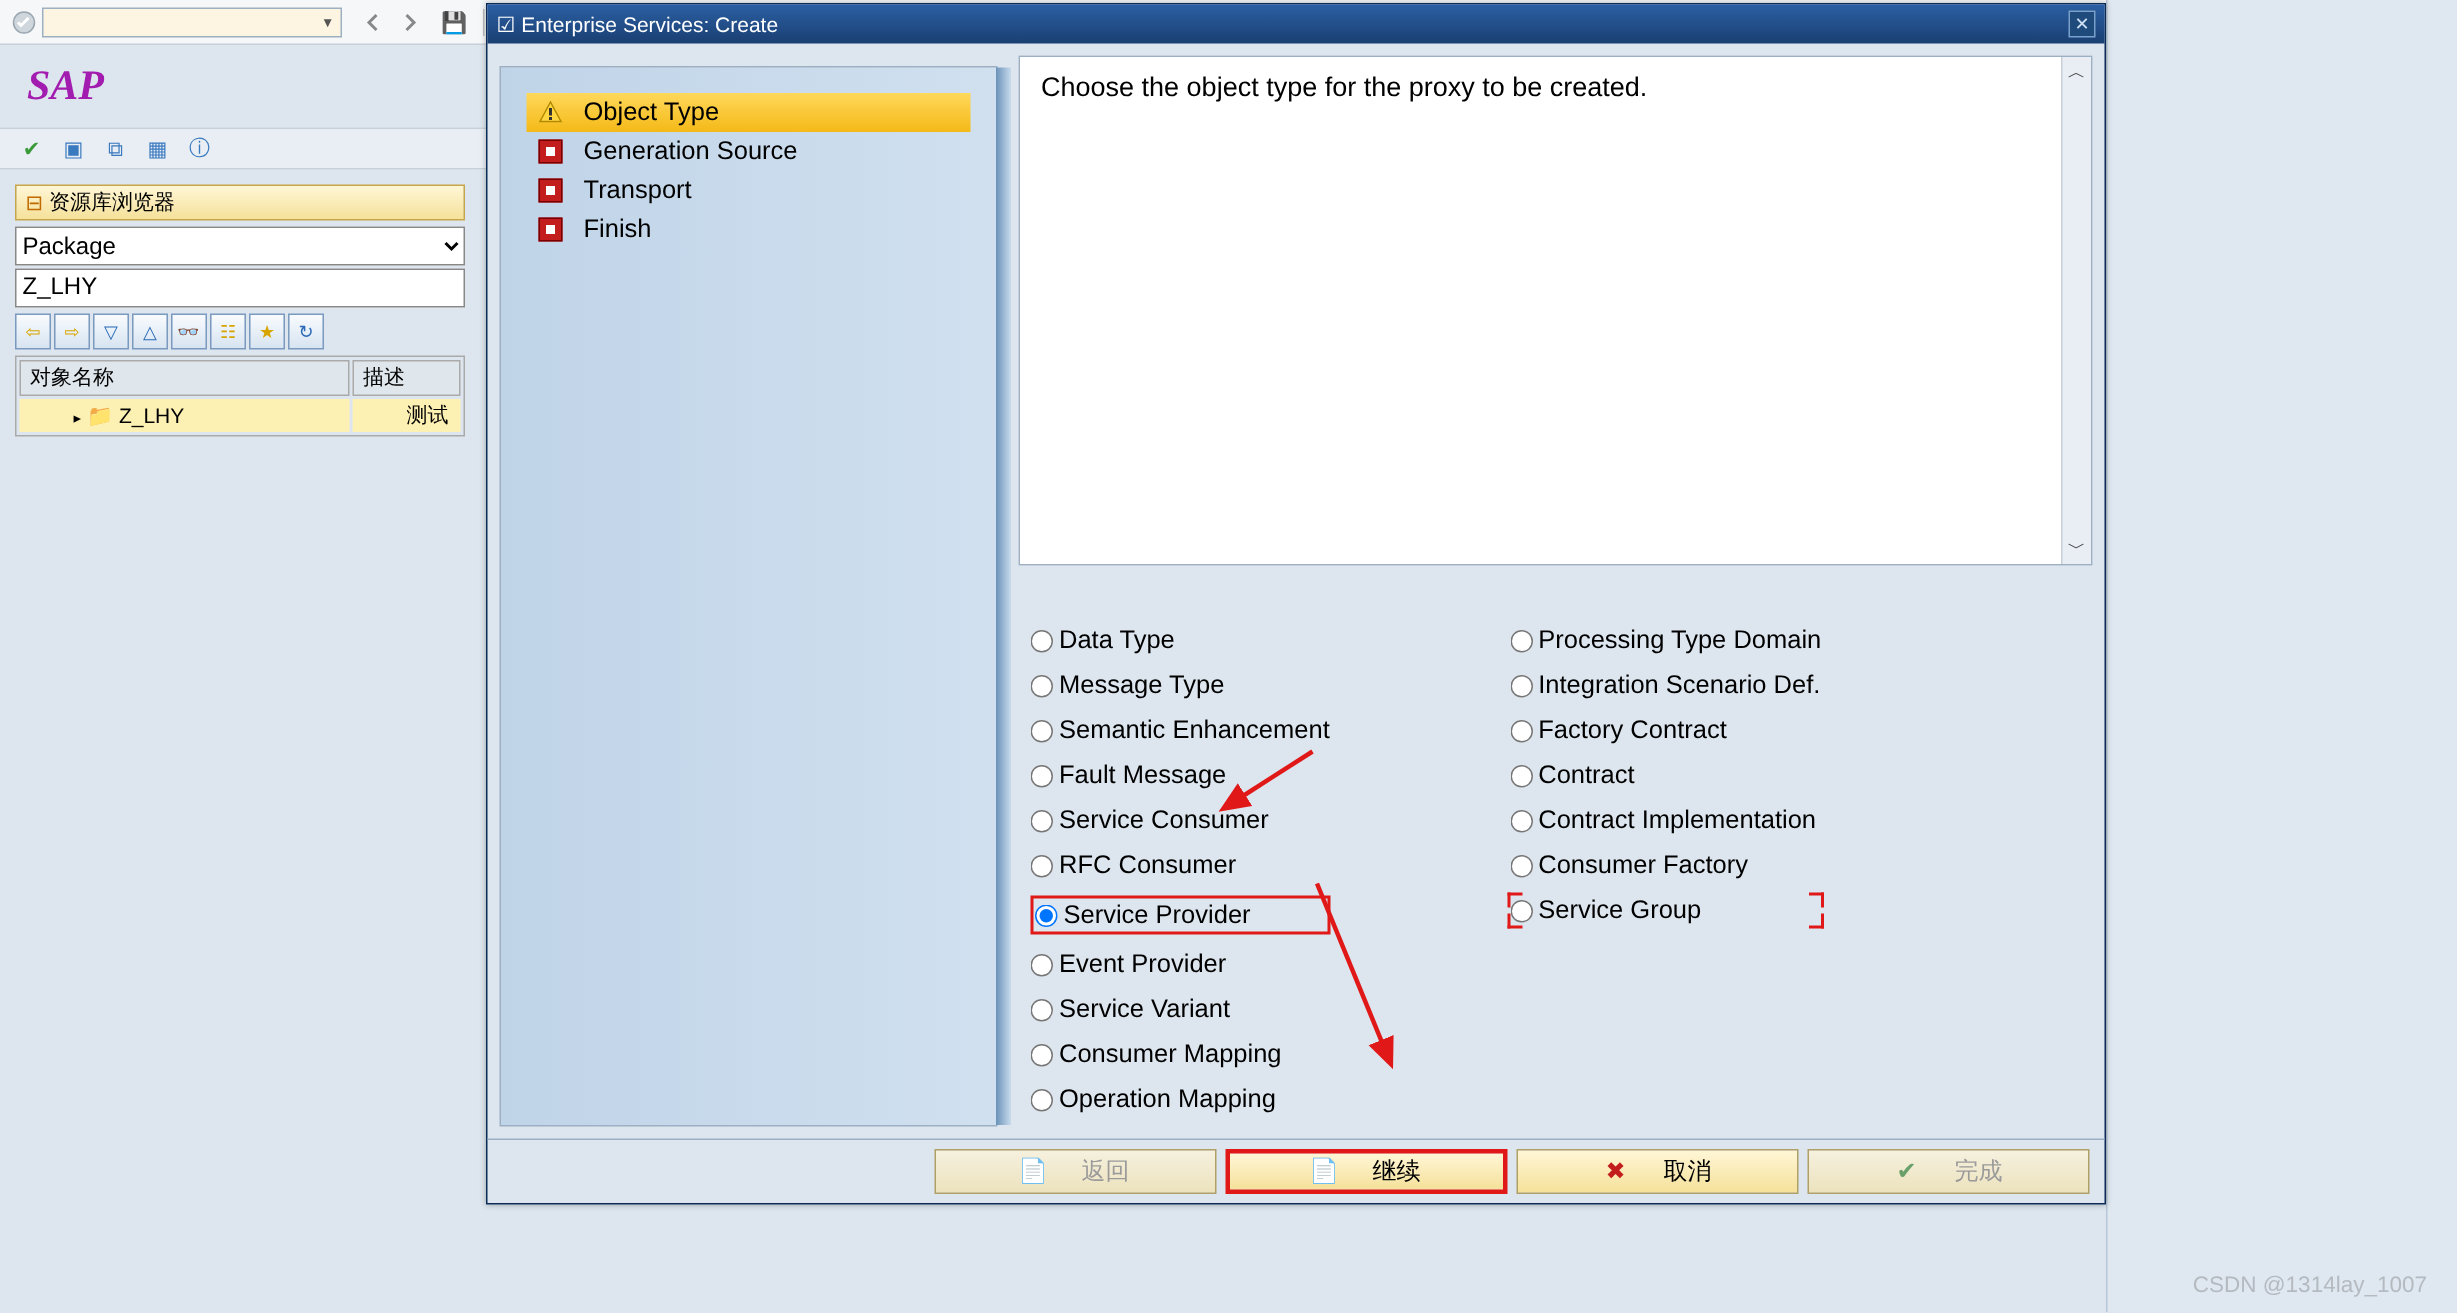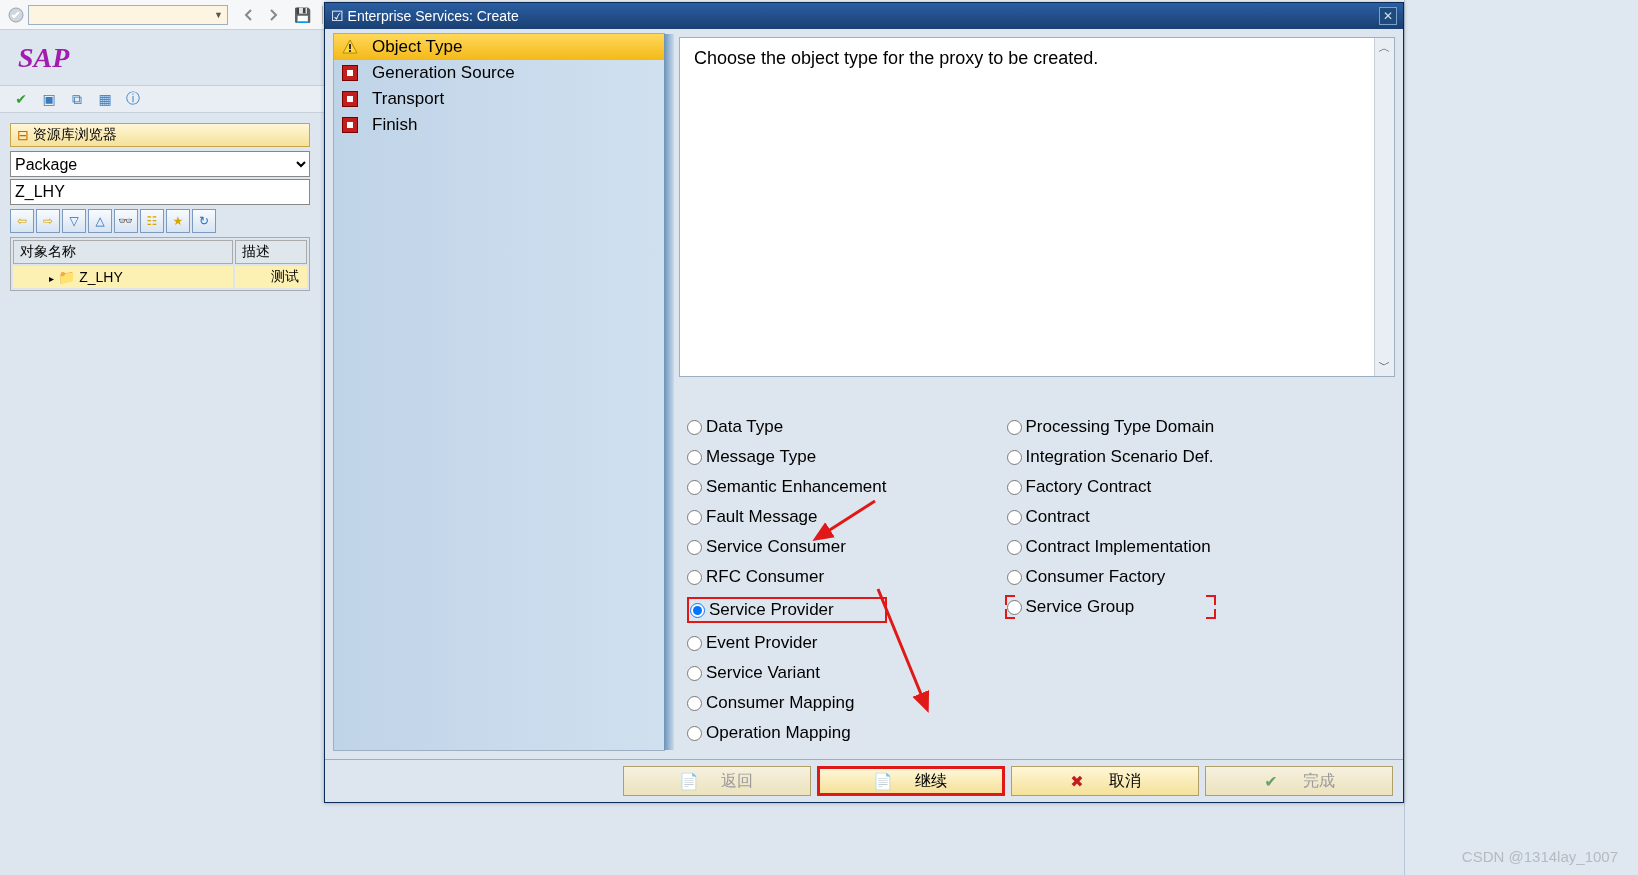--- a/index.html
+++ b/index.html
@@ -32,21 +32,21 @@
 .repo-table th { background: #dfe6ec; border: 1px solid #aaa; text-align: left; padding: 2px 6px; font-weight: normal; }
 .repo-table td { padding: 2px 6px; }
 .repo-table tr.selected td { background: #fdf0b3; padding-left: 36px; }
 
 
 .modal { position: absolute; left: 324px; top: 2px; width: 1080px; background: #dde6ee; border: 1px solid #0a2a58; box-shadow: 0 0 4px rgba(0,0,0,0.3); }
 .modal-title { height: 26px; background: linear-gradient(#2b5fa3, #1a3f72); color: #fff; display: flex; align-items: center; padding: 0 6px; font-size: 14px; }
 .modal-title .close { margin-left: auto; width: 18px; height: 18px; border: 1px solid #7aa0cc; background: #1e4a7c; display: flex; align-items: center; justify-content: center; color: #cde0f4; font-size: 12px; cursor: pointer; }
 .modal-body { display: flex; }
 
-.wizard-nav { width: 332px; min-height: 680px; border: 1px solid #9db0c3; margin: 4px 0 8px 8px; background: linear-gradient(to right, #c0d4e8, #d0e0ef); padding: 0; position: relative; }
+.wizard-nav { width: 332px; min-height: 680px; border: 1px solid #9db0c3; margin: 15px 0 8px 8px; background: linear-gradient(to right, #c0d4e8, #d0e0ef); padding: 17px; position: relative; }
 .wizard-step { display: flex; align-items: center; gap: 14px; padding: 3px 8px; font-size: 17px; }
 .wizard-step.active { background: linear-gradient(#ffd85a, #f4b918); }
 .step-icon { width: 16px; height: 16px; display: inline-flex; align-items: center; justify-content: center; }
 .step-icon.warn svg { display: block; }
 .step-icon.stop { background: #c21e1e; border: 1px solid #7a0000; }
 .step-icon.stop::after { content: ""; width: 6px; height: 6px; background: #fff; }
 
 .wizard-divider { position: absolute; right: -10px; top: 0; bottom: 0; width: 10px; background: linear-gradient(to right, #6a92b8, #c9dbed); }
 
 .wizard-content { flex: 1; padding: 8px 8px 8px 14px; position: relative; }

